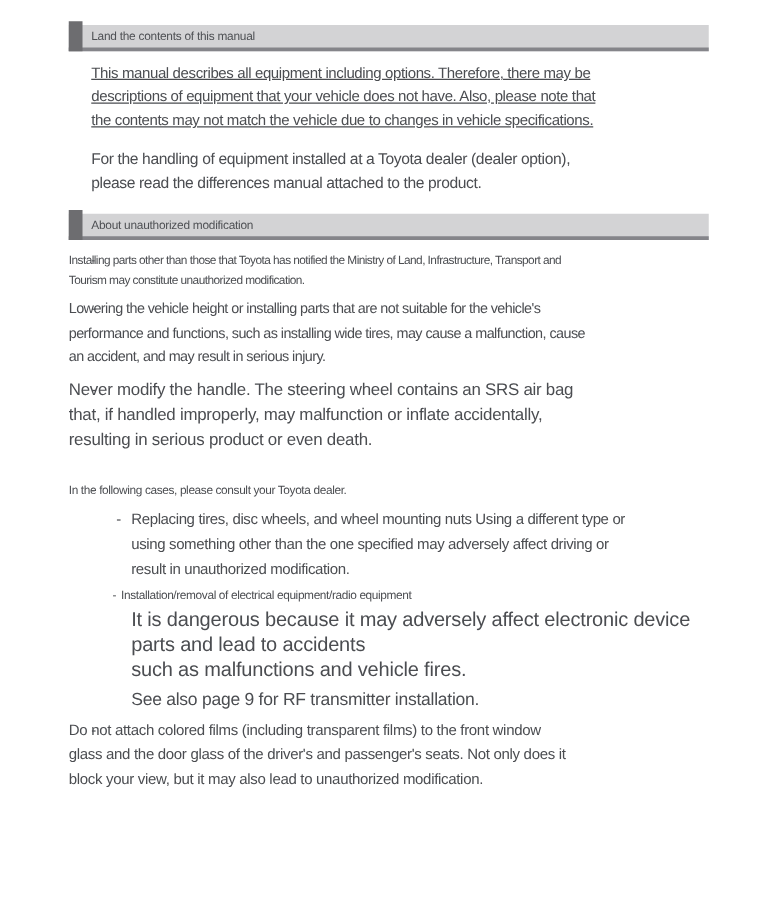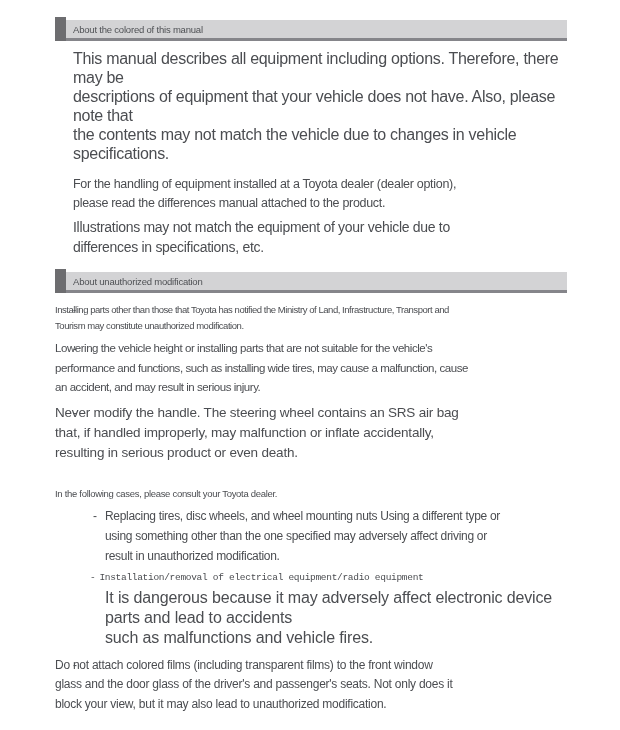--- a/index.html
+++ b/index.html
@@ -27,67 +27,65 @@
     background: #6d6d70; z-index: 2;
   }
   .sec-header .htitle {
     position: absolute; left: 18px; top: 7px;
     font-size: 9.5px; letter-spacing: -0.2px; color: #4e5054; z-index: 2;
   }
   .h2bar { margin-top: 12px; }
 
   
   .para { white-space: pre-line; margin: 0; padding-left: 18px; }
-  .p1 { margin-top: 8px;  font-size: 16px; line-height: 19px; letter-spacing: -0.3px; }
+  .p1 { margin-top: 8px;  font-size: 12px; line-height: 19px; letter-spacing: -0.3px; text-decoration: underline; }
   .p2 { margin-top: 12px; font-size: 12.5px; line-height: 19px; letter-spacing: -0.3px; }
   .p3 { margin-top: 4px;  font-size: 14px;   line-height: 20px; letter-spacing: -0.3px; }
 
   
   .bullet { position: relative; margin: 0; }
   .bullet .btxt { white-space: pre-line; }
   .lvl1 .dash { position: absolute; left: 18px; top: 0; }
   .lvl1 .btxt { }
   .lvl2 .dash { position: absolute; left: 38px; top: 0; }
   .lvl2 .btxt { margin-left: 50px; }
 
   .b1   { margin-top: 9px;  font-size: 9.5px;  line-height: 16px;   letter-spacing: -0.45px; }
   .b2   { margin-top: 5px;  font-size: 11.5px; line-height: 19.5px; letter-spacing: -0.45px; }
   .b3   { margin-top: 5px;  font-size: 13.5px; line-height: 20px;   letter-spacing: -0.2px; }
   .b4   { margin-top: 24px; font-size: 9.5px;  line-height: 14px;   letter-spacing: -0.3px; }
   .sub1 { margin-top: 5px;  font-size: 12px;   line-height: 20px;   letter-spacing: -0.3px; }
 
-  .sub2 { margin-top: 6px; margin-left: 35px; font-size: 9.5px; letter-spacing: -0.3px; font-family: Liberation Mono, monospace; }
+  .sub2 { margin-top: 6px; margin-left: 35px; font-size: 9.5px; letter-spacing: -0.3px; }
   .sub2 .dash { margin-right: 4px; }
   .note { margin-top: 5px; margin-left: 50px; font-size: 16px; line-height: 20px;
           letter-spacing: -0.15px; white-space: pre-line; }
   .see  { margin-top: 4px; margin-left: 50px; font-size: 14px; letter-spacing: -0.2px; }
   .b5   { margin-top: 8px; font-size: 12px; line-height: 19.5px; letter-spacing: -0.25px; }
 </style>
 </head>
 <body>
 
 <div class="page">
   <div class="content" style="padding-top:17px">
 
     <section>
       <div class="sec-header">
         <span class="hbarbg"></span>
         <span class="hblock"></span>
-        <span class="htitle">About the colored of this manual</span>
+        <span class="htitle">Land the contents of this manual</span>
       </div>
 
       <p class="para p1">This manual describes all equipment including options. Therefore, there may be
 descriptions of equipment that your vehicle does not have. Also, please note that
 the contents may not match the vehicle due to changes in vehicle specifications.</p>
 
       <p class="para p2">For the handling of equipment installed at a Toyota dealer (dealer option),
 please read the differences manual attached to the product.</p>
 
-      <p class="para p3">Illustrations may not match the equipment of your vehicle due to
-differences in specifications, etc.</p>
     </section>
 
     <section>
       <div class="sec-header h2bar">
         <span class="hbarbg"></span>
         <span class="hblock"></span>
         <span class="htitle">About unauthorized modification</span>
       </div>
 
       <div class="bullet lvl1 b1">
@@ -122,20 +120,21 @@
 result in unauthorized modification.</div>
       </div>
 
       <div class="sub2">
         <span class="dash">-</span><span>Installation/removal of electrical equipment/radio equipment</span>
       </div>
 
       <div class="note">It is dangerous because it may adversely affect electronic device parts and lead to accidents
 such as malfunctions and vehicle fires.</div>
 
+      <div class="see">See also page 9 for RF transmitter installation.</div>
 
       <div class="bullet lvl1 b5">
         <span class="dash">-</span>
         <div class="btxt">Do not attach colored films (including transparent films) to the front window
 glass and the door glass of the driver's and passenger's seats. Not only does it
 block your view, but it may also lead to unauthorized modification.</div>
       </div>
     </section>
 
   </div>

